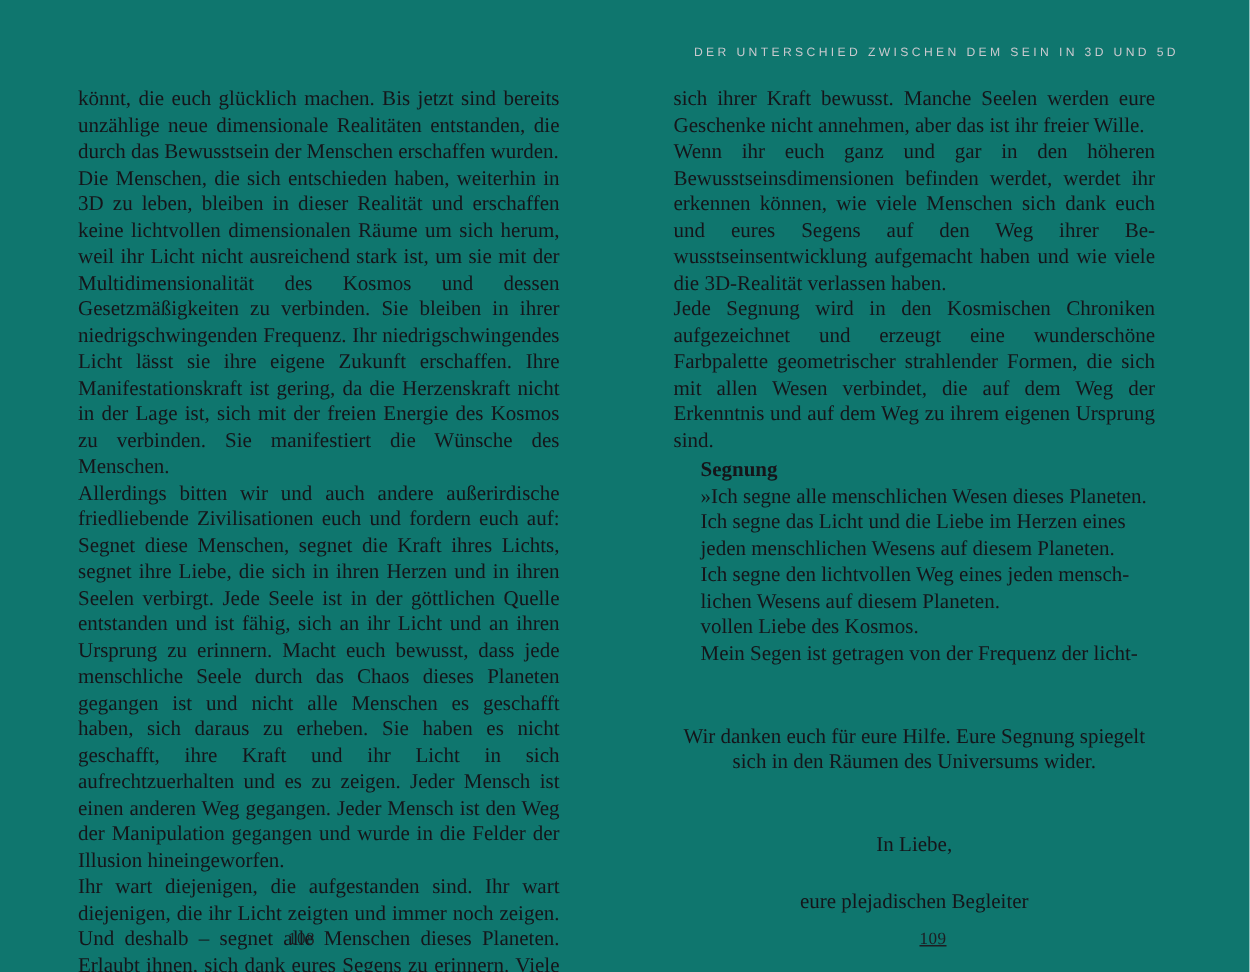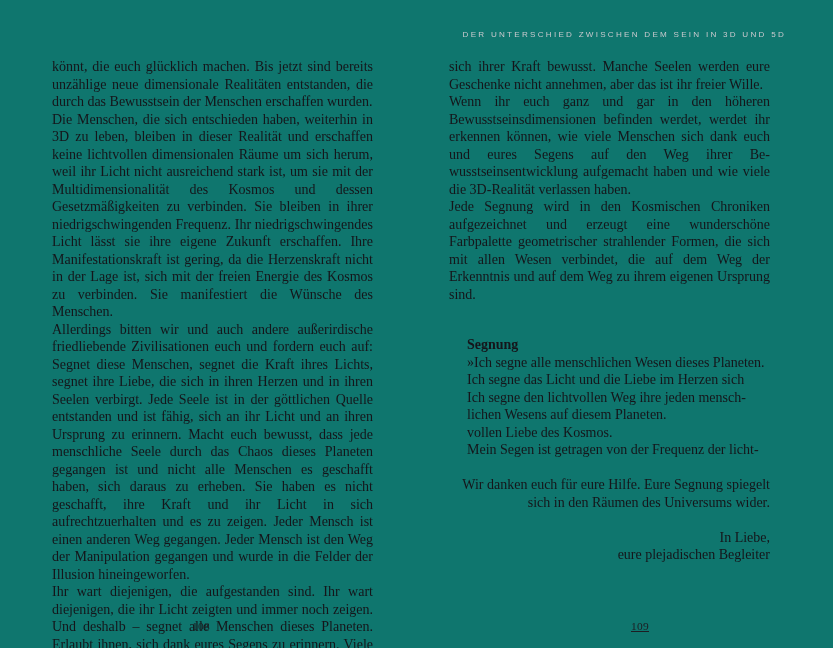--- a/index.html
+++ b/index.html
@@ -46,30 +46,31 @@
     margin: 0;
     font-size: 14px;
     line-height: 17.5px;
     text-align: justify;
     text-justify: inter-word;
     hyphens: manual;
     -webkit-hyphens: manual;
   }
 
   .column p.last-of-block {
-    text-align: right;
+    text-align: center;
+    margin-top: 20px;
   }
 
   
   .column p.italic {
   }
 
   
   .blessing {
-    margin-top: 33px;
+    margin-top: 2px;
     margin-left: 18px;
   }
 
   .blessing-title {
     font-weight: bold;
     font-size: 13.1px;
     line-height: 17.5px;
     margin: 0;
   }
 
@@ -87,21 +88,21 @@
   
   .folio {
     position: absolute;
     bottom: 16px;
     font-size: 11.4px;
     color: #1d1d22;
     letter-spacing: 0.3px;
   }
 
   .folio-left  { left: 192px; }
-  .folio-right { left: 631px; text-decoration: underline; }
+  .folio-right { left: 613px; text-decoration: underline; }
 </style>
 </head>
 <body>
 
 <div class="page-spread">
 
   <div class="running-head">DER UNTERSCHIED ZWISCHEN DEM SEIN IN 3D UND 5D</div>
 
   <div class="column column-left">
     <p>könnt, die euch glücklich machen. Bis jetzt sind bereits unzählige neue dimensionale Realitäten entstanden, die durch das Bewusst­sein der Menschen erschaffen wurden.</p>
@@ -113,22 +114,23 @@
   <div class="folio folio-left">108</div>
 
   <div class="column column-right">
     <p>sich ihrer Kraft bewusst. Manche Seelen werden eure Geschenke nicht annehmen, aber das ist ihr freier Wille.</p>
     <p>Wenn ihr euch ganz und gar in den höheren Bewusstseinsdimen­sionen befinden werdet, werdet ihr erkennen können, wie viele Menschen sich dank euch und eures Segens auf den Weg ihrer Be­wusstseinsentwicklung aufgemacht haben und wie viele die 3D-Realität verlassen haben.</p>
     <p class="italic">Jede Segnung wird in den Kosmischen Chroniken aufgezeichnet und erzeugt eine wunderschöne Farbpalette geometrischer strahlender For­men, die sich mit allen Wesen verbindet, die auf dem Weg der Erkennt­nis und auf dem Weg zu ihrem eigenen Ursprung sind.</p>
 
     <div class="blessing">
       <p class="blessing-title">Segnung</p>
       <p class="blessing-line">»Ich segne alle menschlichen Wesen dieses Planeten.</p>
-      <p class="blessing-line">Ich segne das Licht und die Liebe im Herzen sich</p>
-      <p class="blessing-line">Ich segne den lichtvollen Weg ihre jeden mensch-</p>
+      <p class="blessing-line">Ich segne das Licht und die Liebe im Herzen eines</p>
+      <p class="blessing-line">jeden menschlichen Wesens auf diesem Planeten.</p>
+      <p class="blessing-line">Ich segne den lichtvollen Weg eines jeden mensch-</p>
       <p class="blessing-line">lichen Wesens auf diesem Planeten.</p>
       <p class="blessing-line">vollen Liebe des Kosmos.</p>
       <p class="blessing-line">Mein Segen ist getragen von der Frequenz der licht-</p>
     </div>
 
     <div class="spacer-line"></div>
 
     <p class="last-of-block">Wir danken euch für eure Hilfe. Eure Segnung spiegelt sich in den Räumen des Universums wider.</p>
 
     <div class="spacer-line"></div>

